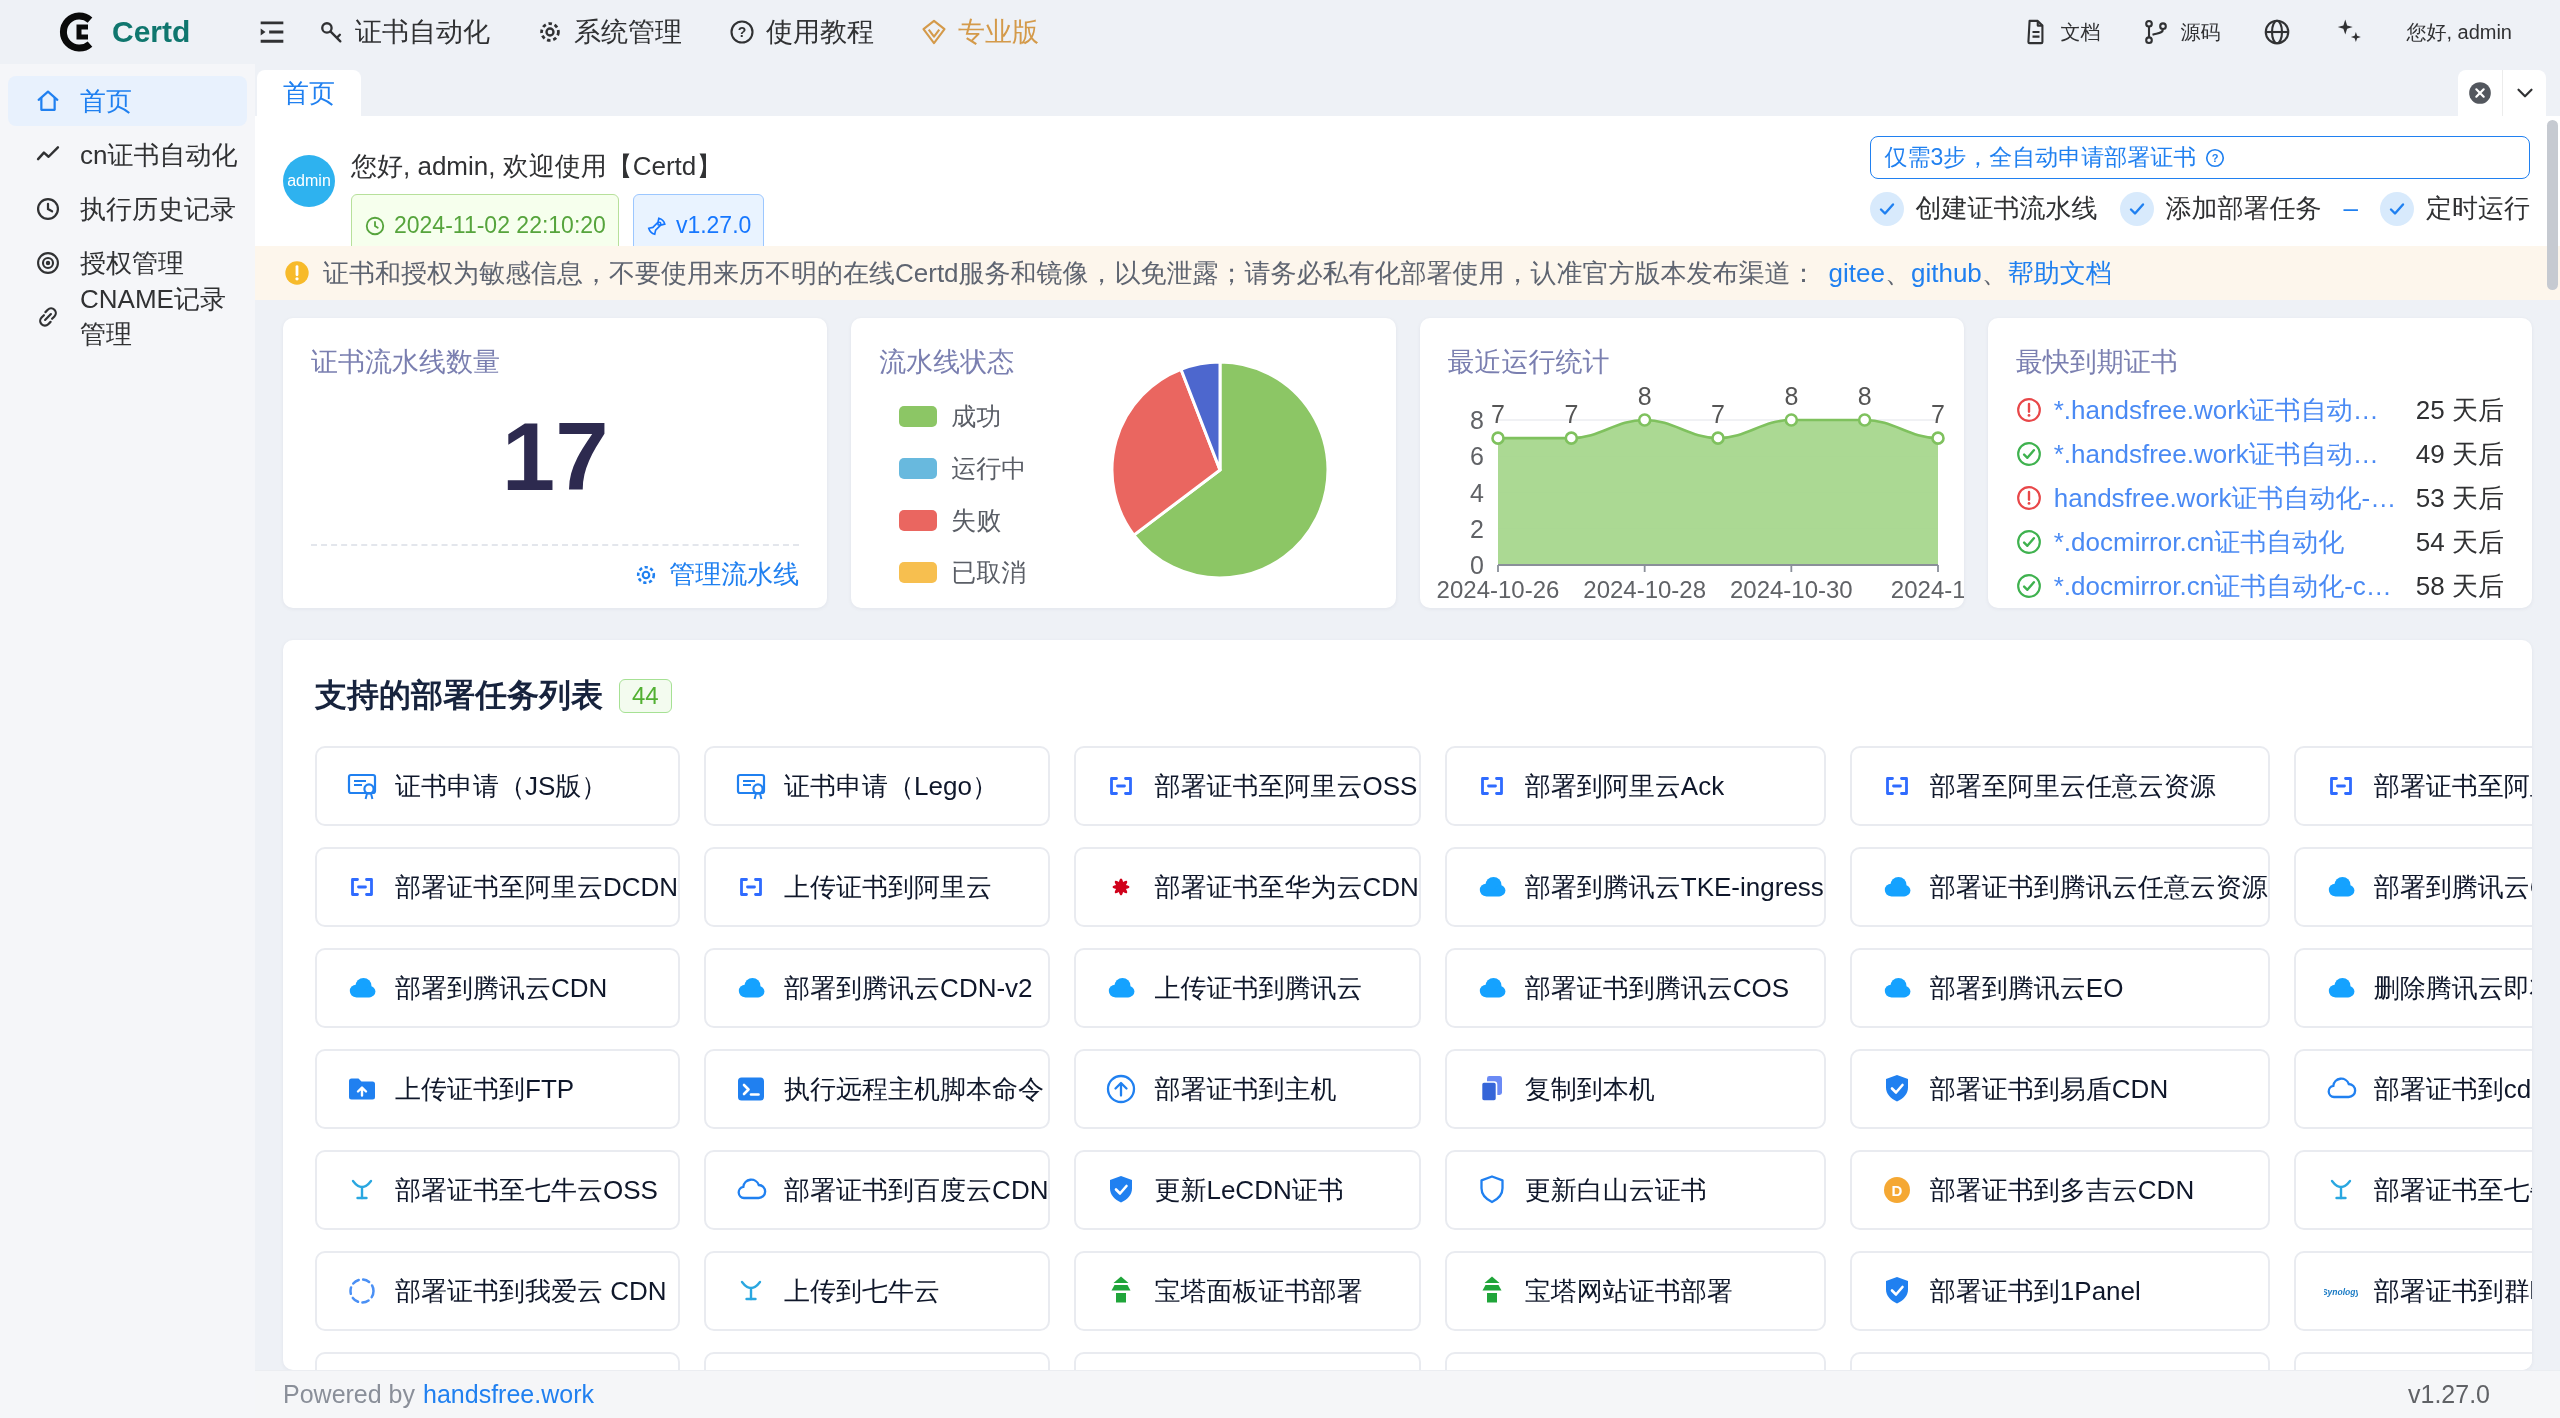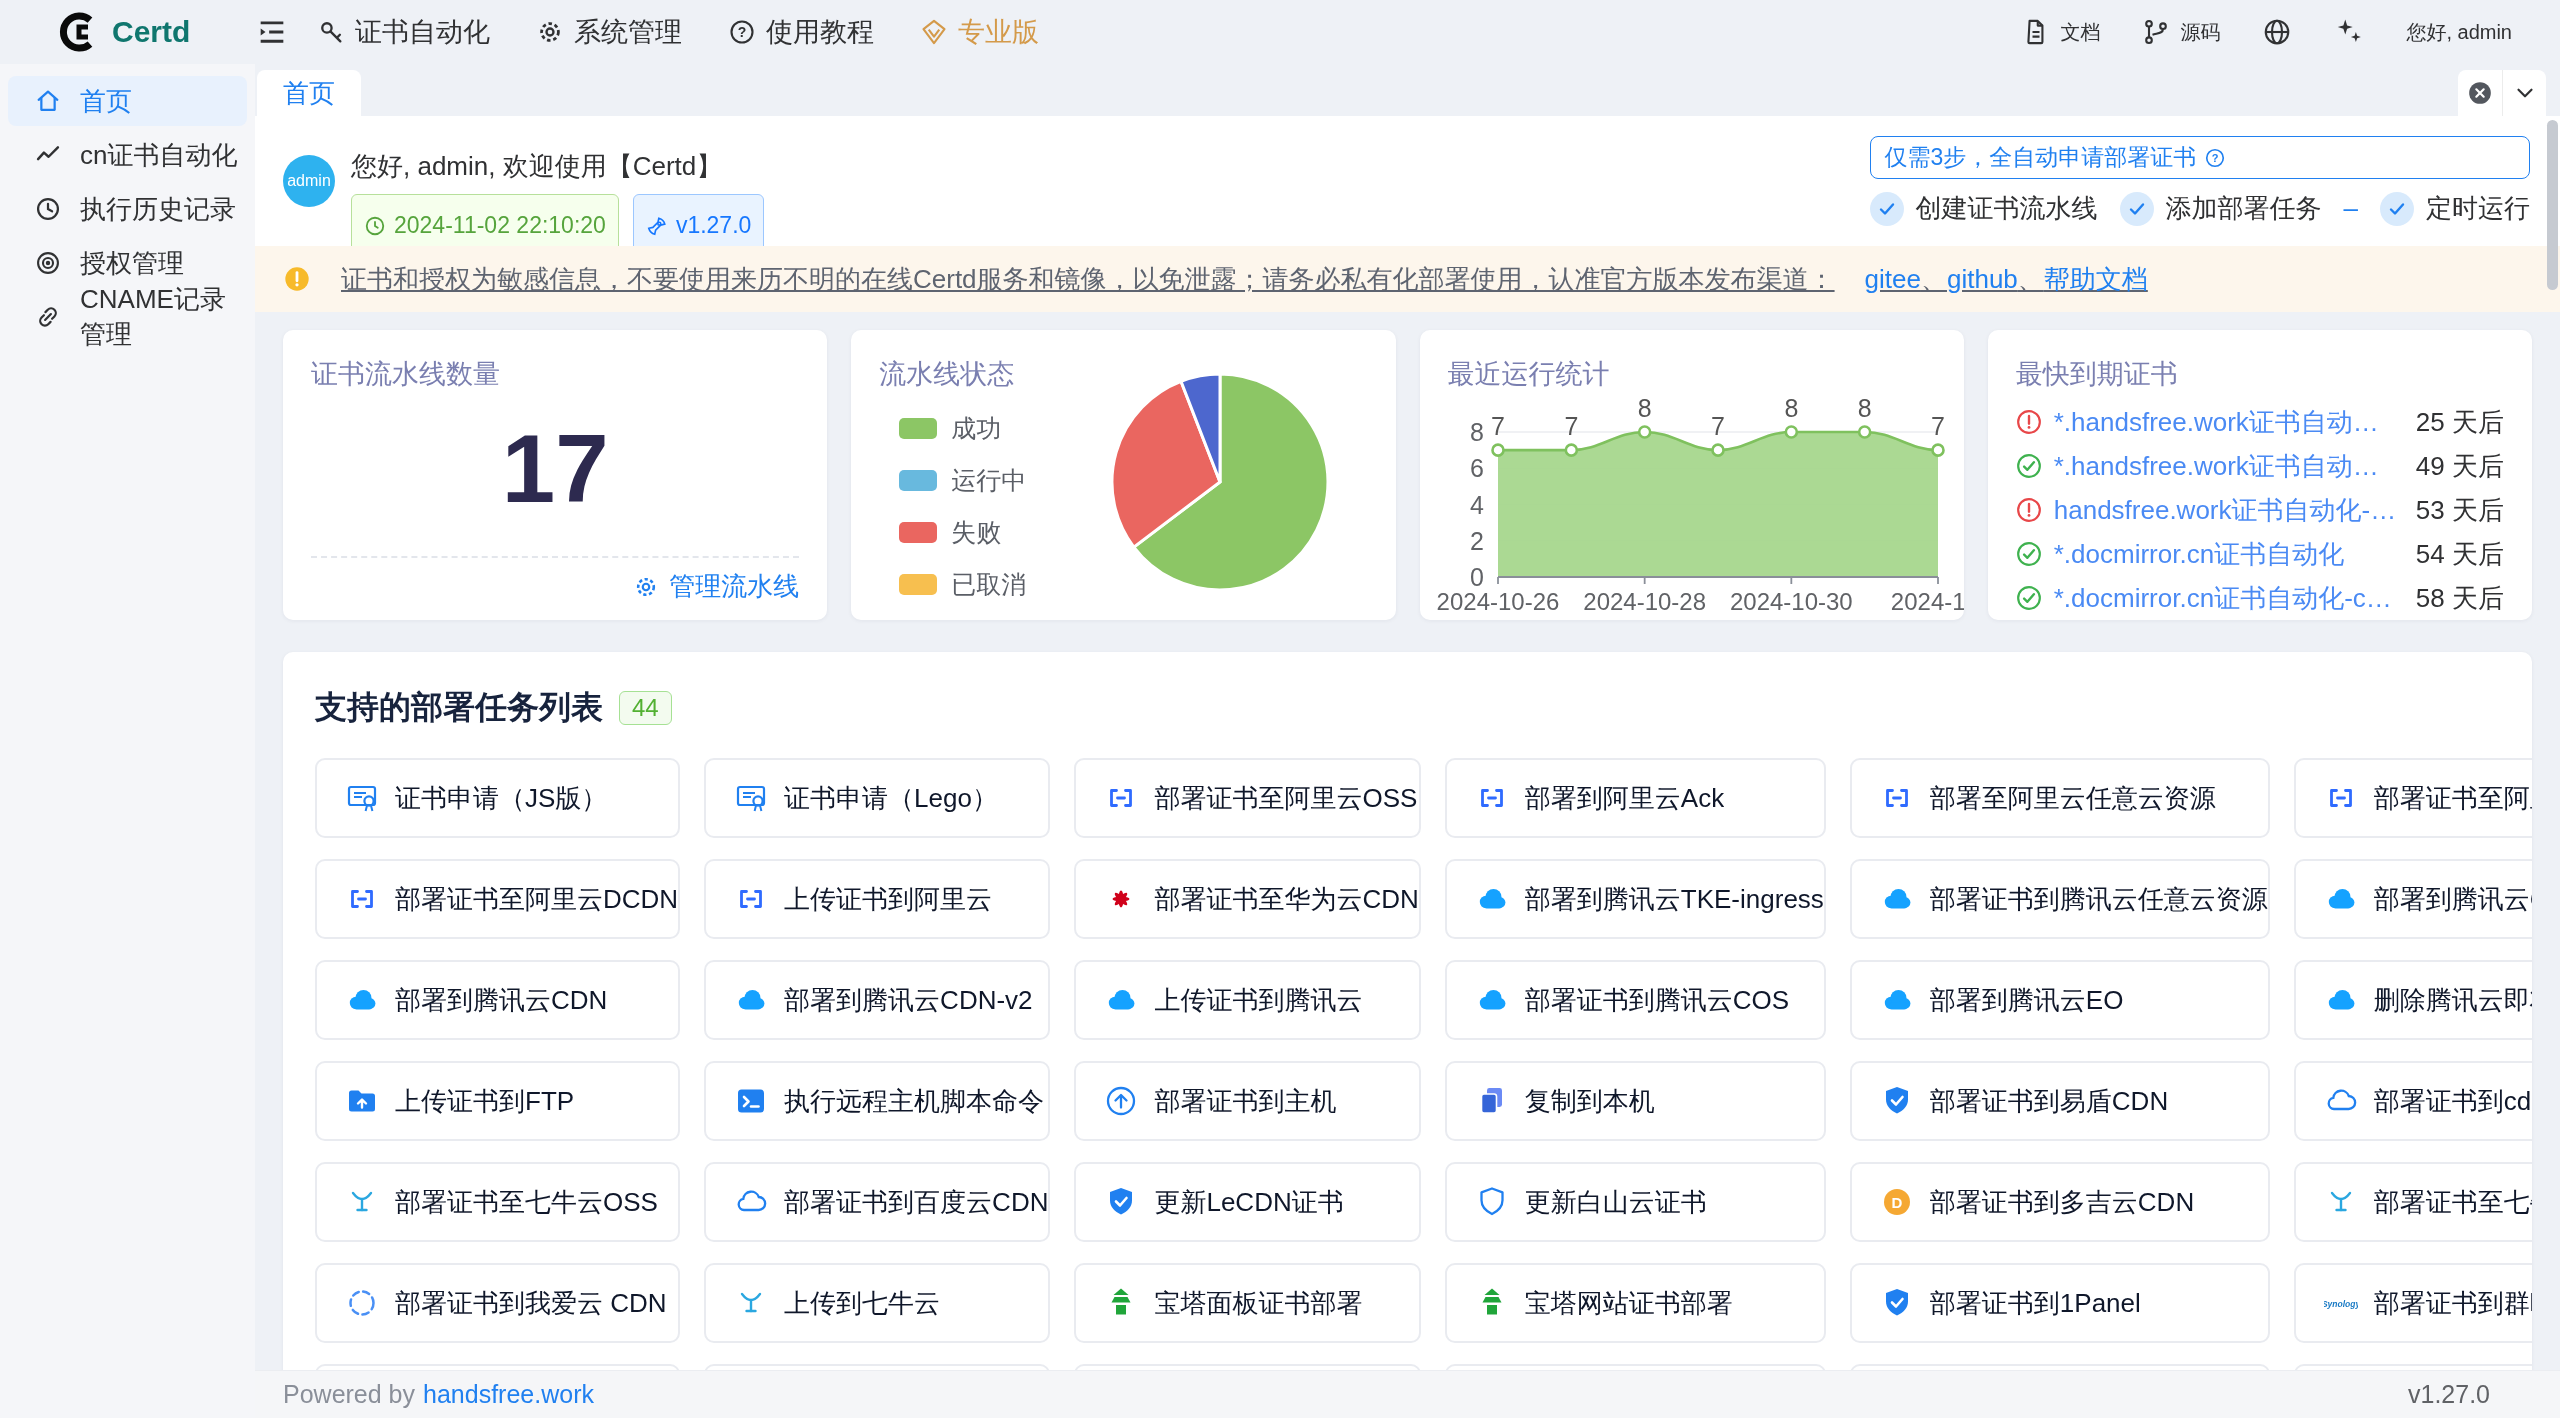--- a/index.html
+++ b/index.html
@@ -56,21 +56,21 @@
   .steps-pill { display:flex; align-items:center; gap:8px; border:1px solid #2080f0; color:#2080f0;
     font-size:23px; border-radius:8px; padding:5px 14px; background:#fff; cursor:pointer; }
   .steps-pill .icon { width:22px; height:22px; }
   .steps-row { display:flex; align-items:center; gap:22px; font-size:26px; color:#303133; }
   .step { display:flex; align-items:center; gap:12px; cursor:pointer; }
   .step-check { width:34px; height:34px; border-radius:50%; background:#d8eafc; display:flex; align-items:center; justify-content:center; }
   .step-check .icon { width:20px; height:20px; color:#2080f0; }
   .step-dash { color:#2080f0; font-size:26px; }
 
   
-  #notice { height:66px; background:#fdf6ec; display:flex; align-items:center; gap:30px; padding:0 28px; font-size:26px; color:#5e6470;text-decoration:underline; }
+  #notice { height:54px; background:#fdf6ec; display:flex; align-items:center; gap:12px; padding:0 28px; font-size:26px; color:#5e6470; }
   #notice .icon { width:28px; height:28px; flex:none; }
   #notice a { color:#2080f0; text-decoration:none; cursor:pointer; }
   .notice-sep { color:#5e6470; }
 
   
   #content { flex:1; overflow:hidden; padding:18px 28px 0; }
   #stat-row { display:grid; grid-template-columns:repeat(4,1fr); gap:24px; height:290px; }
   .card { background:#fff; border-radius:10px; box-shadow:0 1px 4px rgba(30,40,60,.06); position:relative; overflow:hidden; }
   .card-title { position:absolute; top:26px; left:28px; font-size:27px; color:#7a7fb0; }
 

